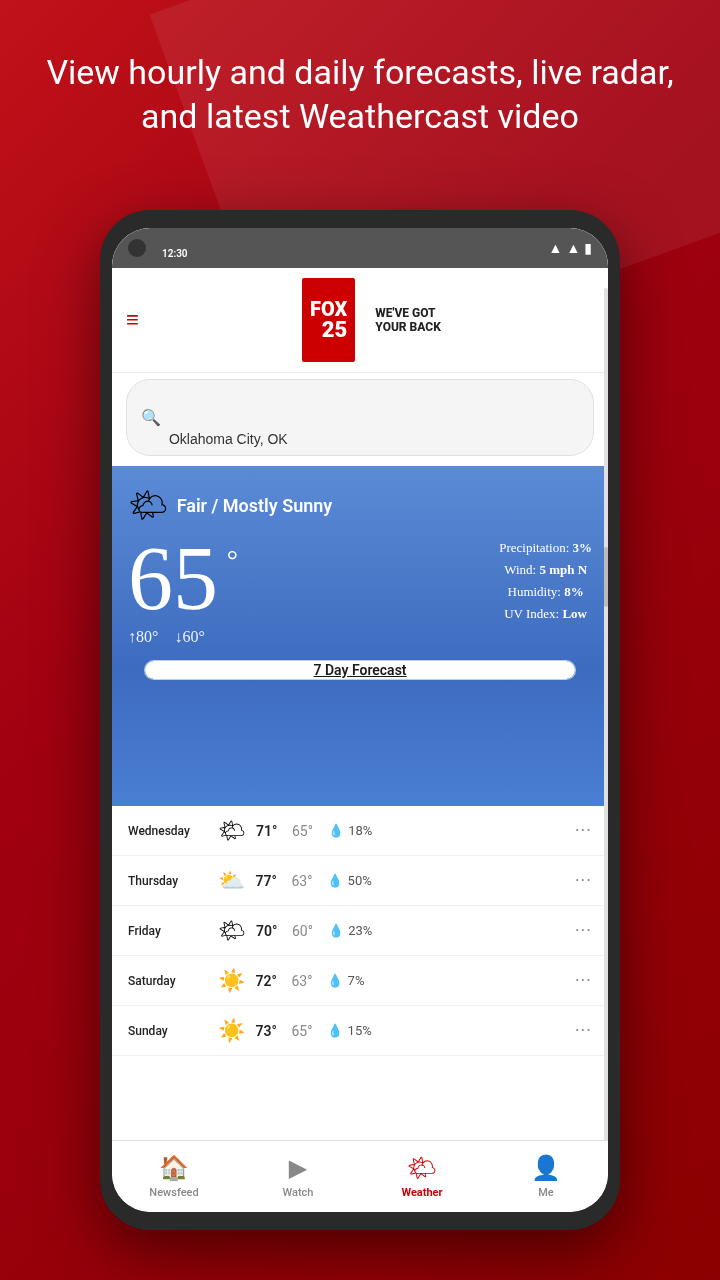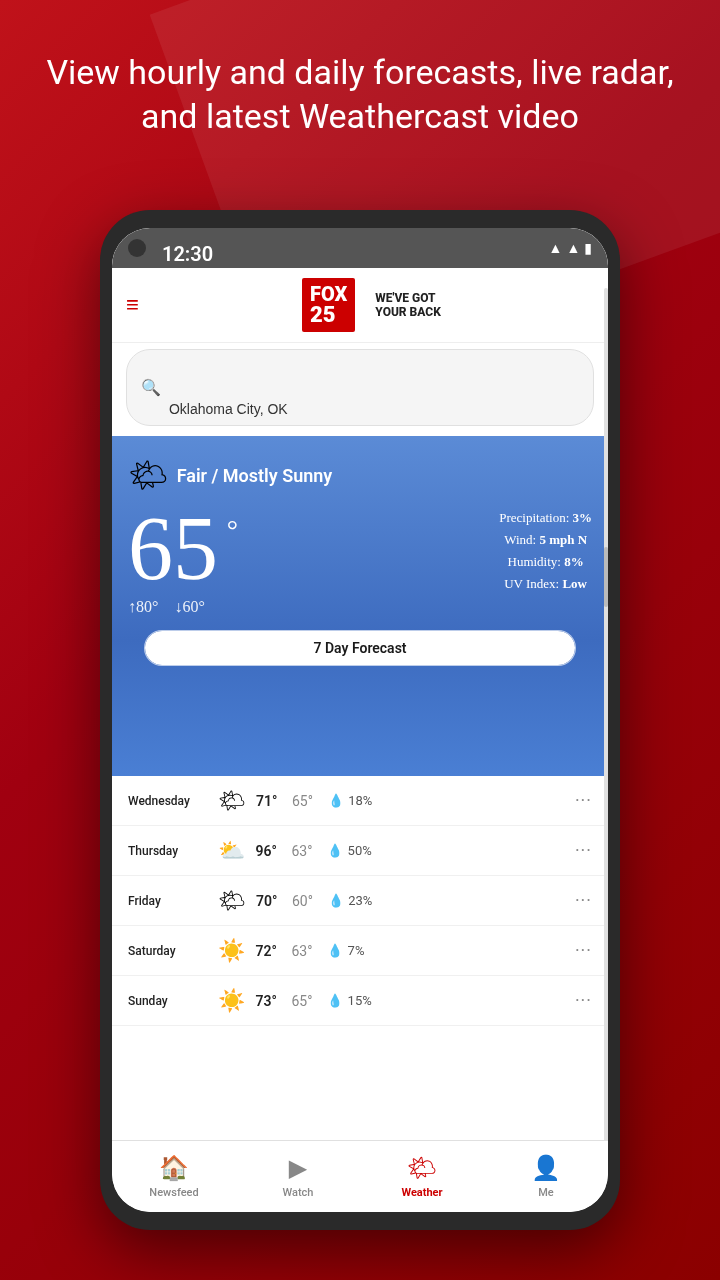--- a/index.html
+++ b/index.html
@@ -75,21 +75,21 @@
       border-radius: 38px 38px 0 0;
     }
     .status-bar .camera {
       width: 18px;
       height: 18px;
       background: #333;
       border-radius: 50%;
     }
     .status-bar .time {
       color: white;
-      font-size: 20px;
+      font-size: 10px;
       font-weight: 600;
       margin-left: 8px;
       margin-top: 11px;
     }
     .status-bar .status-icons {
       display: flex;
       align-items: center;
       gap: 4px;
       color: white;
       font-size: 12px;
@@ -114,23 +114,24 @@
       display: flex;
       align-items: center;
       flex: 1;
       justify-content: center;
     }
     .logo-box {
       background: #cc0000;
       color: white;
       font-size: 16px;
       font-weight: 900;
-      padding: 6px 8px;
+      padding: 21px 8px;
       border-radius: 2px;
       line-height: 1;
+      text-align: right;
     }
     .logo-fox { font-size: 20px; display: block; }
     .logo-num { font-size: 22px; font-weight: 900; display: block; }
     .logo-tagline {
       margin-left: 20px;
       font-size: 12px;
       font-weight: 800;
       color: #222;
       line-height: 1.2;
       text-transform: uppercase;
@@ -220,25 +221,26 @@
       display: flex;
       margin: 14px 16px;
       background: rgba(255,255,255,0.15);
       border-radius: 24px;
       border: 1.5px solid rgba(255,255,255,0.6);
       overflow: hidden;
     }
     .forecast-tab {
       flex: 1;
       text-align: center;
-      padding: 9px;
+      padding: 1px;
       font-size: 14px;
       font-weight: 600;
       cursor: pointer;
       border-radius: 22px;
+      text-decoration: underline;
     }
     .forecast-tab.active {
       background: white;
       color: #1a1a1a;
     }
     .forecast-tab.inactive {
       color: white;
     }
     .forecast-list {
       background: white;
@@ -427,21 +429,21 @@
         <span class="forecast-day">Wednesday</span>
         <span class="forecast-icon">🌤</span>
         <span class="forecast-high">71°</span>
         <span class="forecast-low">65°</span>
         <span class="forecast-precip">💧 <span>18%</span></span>
         <span class="forecast-more">···</span>
       </div>
       <div class="forecast-row">
         <span class="forecast-day">Thursday</span>
         <span class="forecast-icon">⛅</span>
-        <span class="forecast-high">96°</span>
+        <span class="forecast-high">77°</span>
         <span class="forecast-low">63°</span>
         <span class="forecast-precip">💧 <span>50%</span></span>
         <span class="forecast-more">···</span>
       </div>
       <div class="forecast-row">
         <span class="forecast-day">Friday</span>
         <span class="forecast-icon">🌤</span>
         <span class="forecast-high">70°</span>
         <span class="forecast-low">60°</span>
         <span class="forecast-precip">💧 <span>23%</span></span>

